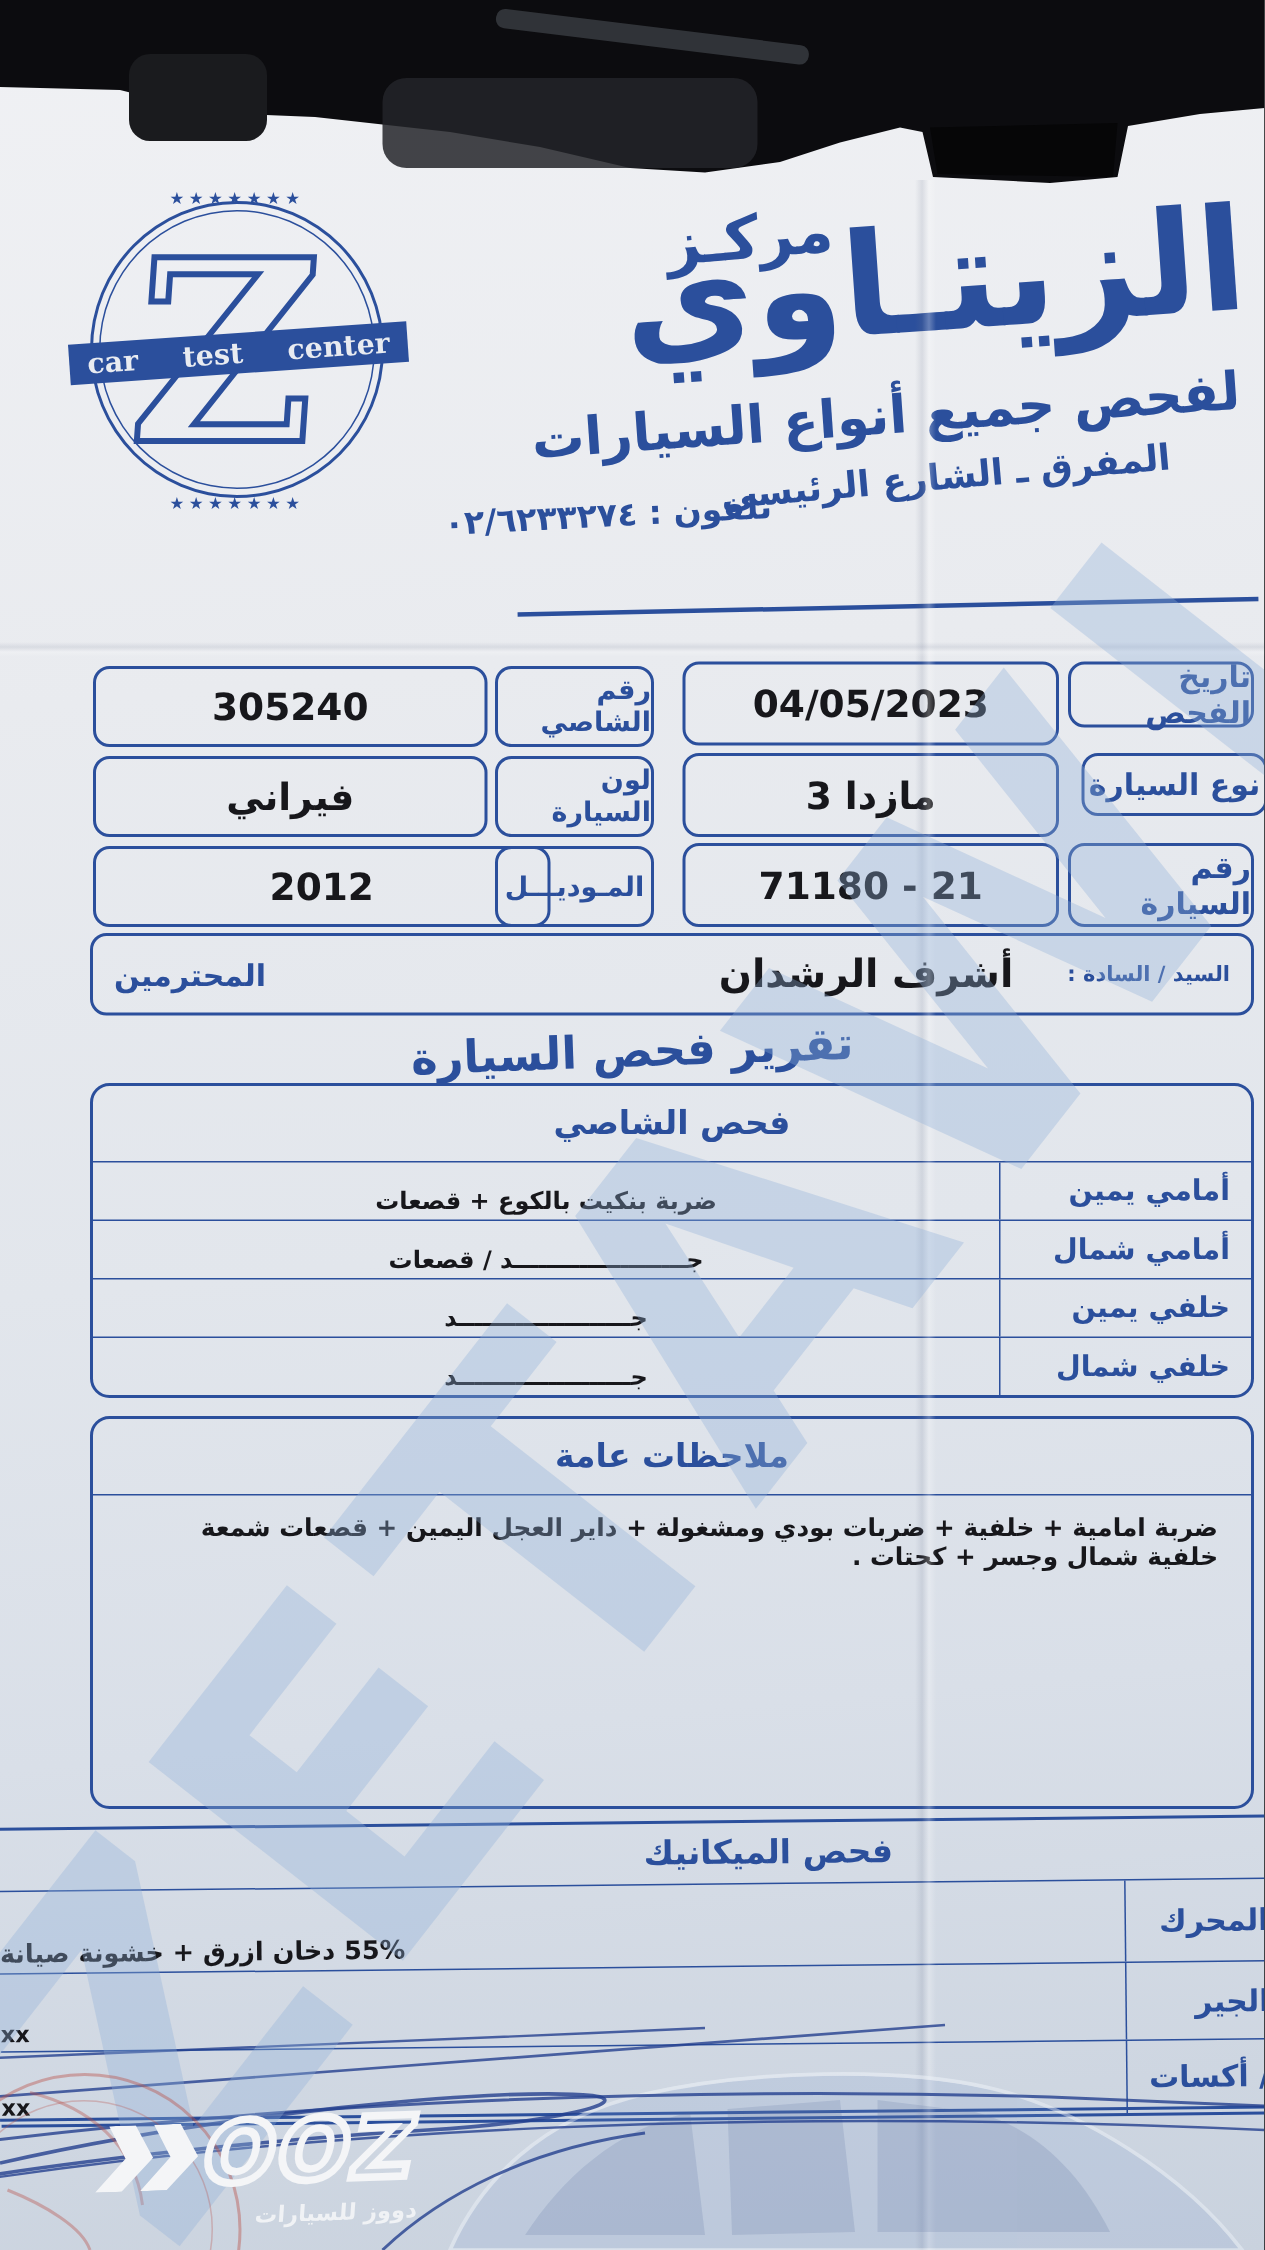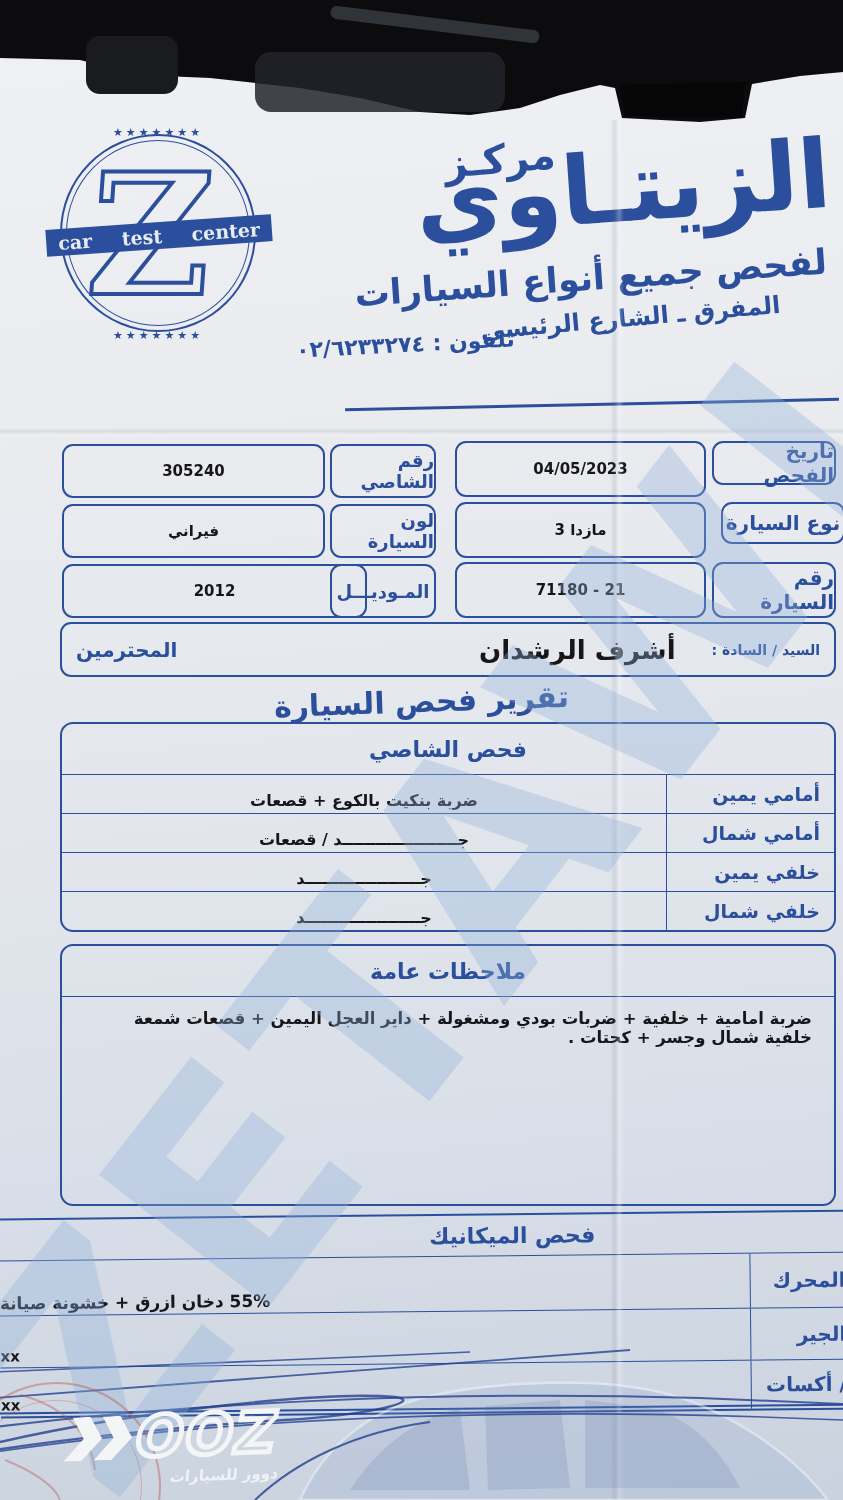--- a/index.html
+++ b/index.html
@@ -42,21 +42,21 @@
   .ttl-small{right:288px;top:136px;font-size:40px;font-weight:bold;color:#2b4f9c;transform:rotate(-5deg);}
   .ttl-big{right:12px;top:112px;font-size:95px;font-weight:bold;color:#2b4f9c;transform:rotate(-4deg);line-height:1.6;}
   .ttl-sub{right:16px;top:258px;font-size:35px;font-weight:bold;color:#2b4f9c;transform:rotate(-4deg);}
   .ttl-addr{right:62px;top:304px;font-size:24px;font-weight:bold;color:#2b4f9c;transform:rotate(-5deg);}
   .ttl-phone{right:328px;top:332px;font-size:22px;font-weight:bold;color:#2b4f9c;transform:rotate(-3deg);}
   .hrule{left:345px;top:403px;width:494px;height:2.5px;background:#2b4f9c;transform:rotate(-1.2deg);}
   
   .fbox{position:absolute;border:2px solid #2b4f9c;border-radius:11px;box-sizing:border-box;
     display:flex;align-items:center;justify-content:center;direction:rtl;}
   .flabel{color:#2b4f9c;font-weight:bold;font-size:20px;}
-  .fvalue{color:#17171b;font-weight:bold;font-size:15px;}
+  .fvalue{color:#17171b;font-weight:bold;font-size:25px;}
   .owner-row{left:60px;top:622px;width:776px;height:55px;justify-content:flex-start;padding:0 14px;gap:36px;}
   .owner-row .flabel{font-size:14px;}
   .owner-row .ovalue{color:#17171b;font-weight:bold;font-size:26px;}
   .owner-row .osuffix{margin-inline-start:auto;color:#2b4f9c;font-weight:bold;font-size:20px;}
   
   .rpt-title{left:0;top:684px;width:843px;text-align:center;font-size:30px;font-weight:bold;
     color:#2b4f9c;transform:rotate(-2deg);}
   .bigbox{position:absolute;border:2px solid #2b4f9c;border-radius:13px;box-sizing:border-box;
     direction:rtl;display:flex;flex-direction:column;}
   .bb-head{height:50px;display:flex;align-items:center;justify-content:center;

